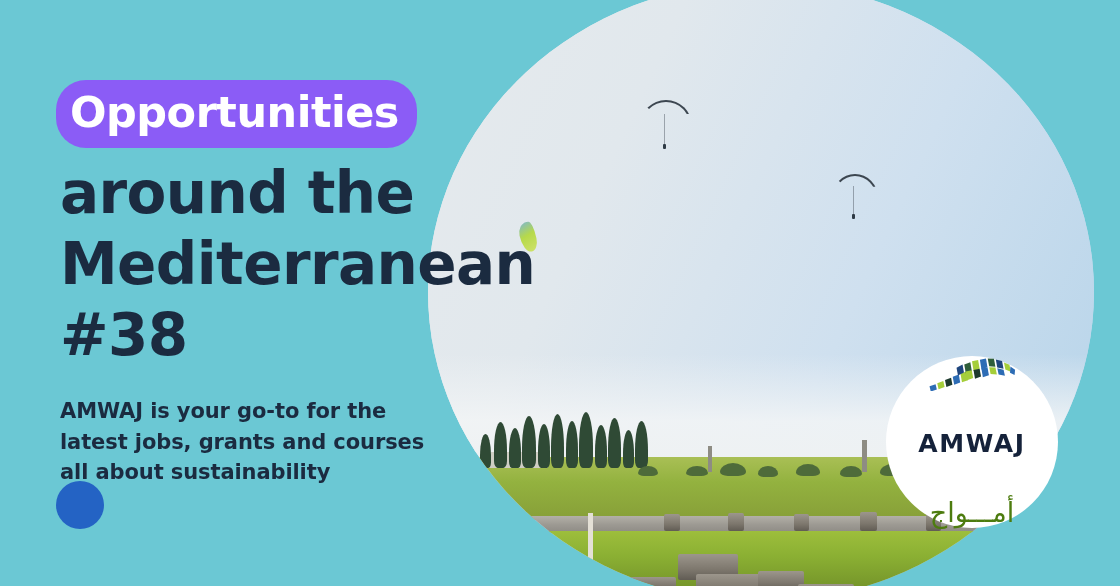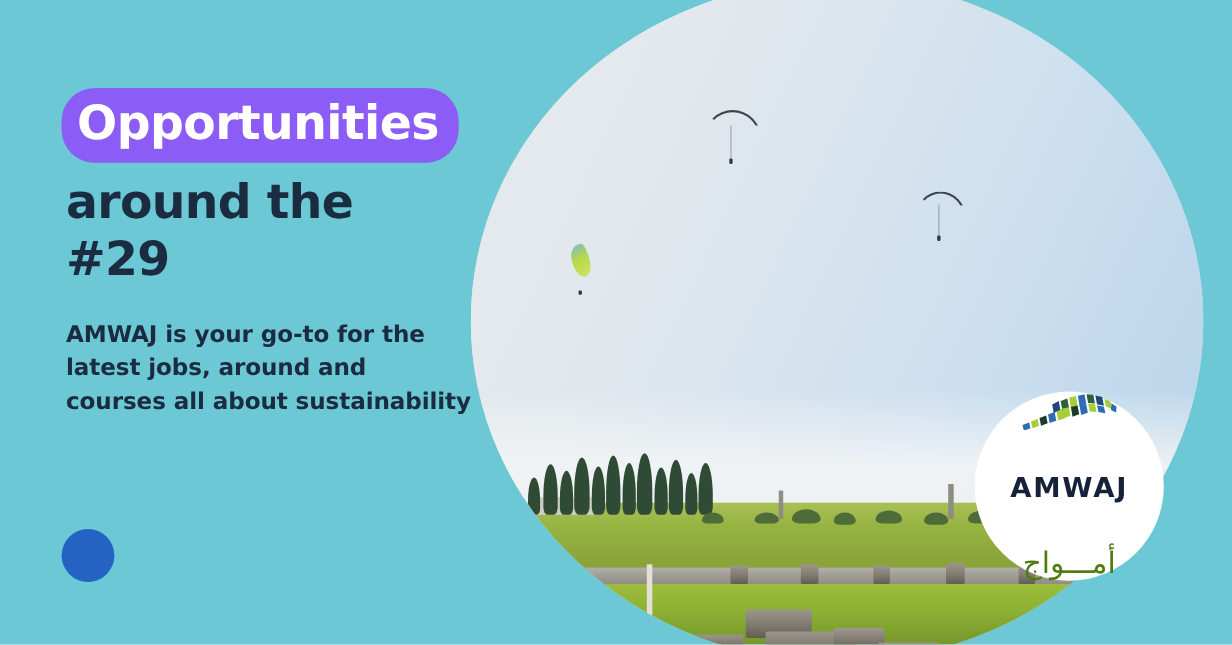--- a/index.html
+++ b/index.html
@@ -188,21 +188,21 @@
     line-height: 1.0;
     font-weight: 600;
     letter-spacing: -0.5px;
     padding: 11px 18px 14px 14px;
     border-radius: 30px;
     margin-bottom: 4px;
   }
 
   .headline {
     color: #1b2b40;
-    font-size: 43px;
+    font-size: 58px;
     line-height: 1.22;
     font-weight: 600;
     letter-spacing: -0.6px;
     margin: 6px 0 0 4px;
   }
 
   .body-text {
     color: #1b2b40;
     font-size: 21px;
     line-height: 1.45;
@@ -335,24 +335,25 @@
       <div class="ruin" style="left:196px; bottom:6%;  width:52px; height:14px;"></div>
       <div class="ruin" style="left:370px; bottom:0%;  width:56px; height:18px;"></div>
     </div>
   </div>
 
   <div class="content">
     <div class="pill">Opportunities</div>
 
     <div class="headline">
       <div>around the</div>
-      <div>#29</div>
-    </div>
-
-    <div class="body-text">AMWAJ is your go-to for the latest jobs, around and courses all about sustainability</div>
+      <div>Mediterranean</div>
+      <div>#38</div>
+    </div>
+
+    <div class="body-text">AMWAJ is your go-to for the latest jobs, grants and courses all about sustainability</div>
   </div>
 
   <div class="blue-dot"></div>
 
   <div class="logo-badge">
     <svg class="logo-mark" viewBox="0 0 106 40">
       <g transform="rotate(-4 53 20)">
 
         <polygon points="4,31 11,29 12,35 5,37" fill="#2d6cb5"></polygon>
         <polygon points="13,28 20,26 21,33 14,35" fill="#a5ce3a"></polygon>

